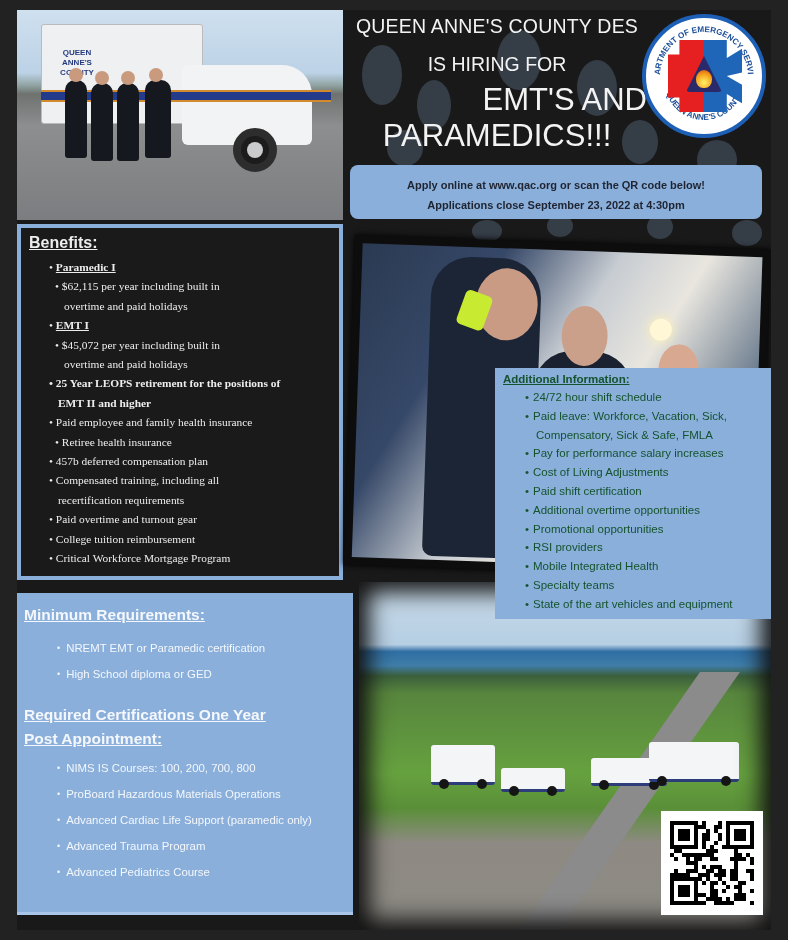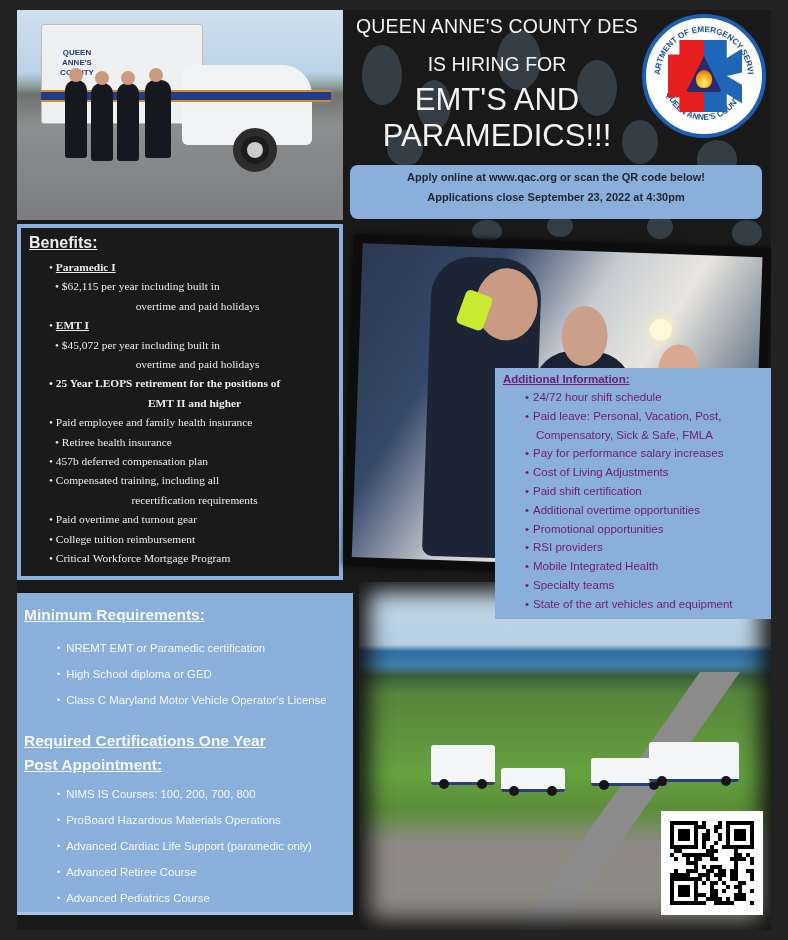--- a/index.html
+++ b/index.html
@@ -19,51 +19,51 @@
   .amb-wheel { position: absolute; width: 44px; height: 44px; border-radius: 50%; background: #1c1c1c; border: 8px solid #2d2d2d; }
   .amb-wheel::after { content: ""; position: absolute; inset: 6px; border-radius: 50%; background: #c9cbcd; }
   .person { position: absolute; width: 22px; height: 78px; background: #15181e; border-radius: 10px 10px 3px 3px; top: 70px; }
   .person::before { content: ""; position: absolute; left: 4px; top: -12px; width: 14px; height: 14px; border-radius: 50%; background: #c99a7e; }
   .amb-label { position: absolute; left: 30px; top: 38px; font-size: 8px; color: #253b7d; font-weight: bold; text-align: center; line-height: 10px; width: 60px; }
 
   
   .hdr { position: absolute; color: #f3f3f3; text-align: center; }
   .hdr-1 { left: 330px; top: 5px; width: 300px; font-size: 19.5px; letter-spacing: .2px; }
   .hdr-2 { left: 330px; top: 43px; width: 300px; font-size: 19.5px; }
-  .hdr-3 { left: 330px; top: 72px; width: 300px; font-size: 31px; }
+  .hdr-3 { left: 330px; top: 72px; width: 300px; font-size: 31px; text-align: right; }
   .hdr-4 { left: 330px; top: 108px; width: 300px; font-size: 31px; }
 
   
   .logo { position: absolute; left: 625px; top: 4px; width: 124px; height: 124px; border-radius: 50%; background: #fff; border: 4px solid #1d5fb5; }
   .logo-inner { position: absolute; left: 18px; top: 18px; width: 80px; height: 80px; }
   .logo-red { position: absolute; left: 4px; top: 4px; width: 38px; height: 72px; background: #e62020; clip-path: polygon(30% 0,100% 0,100% 100%,30% 100%,30% 80%,0 80%,0 20%,30% 20%); }
   .logo-blue { position: absolute; left: 40px; top: 4px; width: 38px; height: 72px; background: #1f66b8; clip-path: polygon(0 0,60% 0,60% 25%,100% 12%,100% 45%,60% 50%,100% 62%,100% 88%,60% 75%,60% 100%,0 100%); }
   .logo-tri { position: absolute; left: 22px; top: 20px; width: 36px; height: 36px; background: #2a2a6a; clip-path: polygon(50% 0,100% 100%,0 100%); border-radius: 4px; }
   .logo-flame { position: absolute; left: 32px; top: 34px; width: 16px; height: 18px; border-radius: 50% 50% 45% 45%; background: radial-gradient(circle at 50% 70%, #fff36a 0%, #f7a21b 55%, #d74d12 100%); }
   .logo-ring-text { position: absolute; inset: 0; }
 
   
   .apply { position: absolute; left: 333px; top: 155px; width: 412px; height: 54px; background: #8aafdb; border-radius: 8px; text-align: center; color: #1f2430; font-weight: bold; font-size: 11px; }
   .apply p { line-height: 20px; }
-  .apply p:first-child { margin-top: 2px; }
+  .apply p:first-child { margin-top: 10px; }
 
   
   .photo-medics { position: absolute; left: 338px; top: 225px; width: 416px; height: 330px; background: #0d0d0d; transform: rotate(2deg); transform-origin: top left; box-shadow: 0 0 6px #000; }
   .photo-medics-inner { position: absolute; left: 8px; top: 8px; right: 8px; bottom: 8px; overflow: hidden;
     background: linear-gradient(120deg, #2b3a52 0%, #364868 25%, #c7ccd2 45%, #e9e6df 60%, #6d7d8f 80%, #c8ccd0 100%); }
   .medic-1 { position: absolute; left: 70px; top: 10px; width: 110px; height: 300px; background: #1c2536; border-radius: 40px 40px 10px 10px; }
   .medic-1-head { position: absolute; left: 115px; top: 20px; width: 62px; height: 72px; border-radius: 50%; background: #c99a84; }
   .radio { position: absolute; left: 100px; top: 45px; width: 28px; height: 36px; background: #c8ea30; border-radius: 5px; transform: rotate(18deg); }
   .medic-2 { position: absolute; left: 175px; top: 100px; width: 100px; height: 200px; background: #1a2130; border-radius: 40px 40px 8px 8px; }
   .medic-2-head { position: absolute; left: 202px; top: 55px; width: 46px; height: 60px; border-radius: 50%; background: #cba08a; }
   .medic-3-head { position: absolute; left: 300px; top: 90px; width: 40px; height: 50px; border-radius: 50%; background: #d8a890; }
   .lamp { position: absolute; left: 290px; top: 65px; width: 22px; height: 22px; border-radius: 50%; background: #fff7d6; box-shadow: 0 0 12px #fff3b0; }
 
   
-  .addl { position: absolute; left: 478px; top: 358px; width: 276px; height: 251px; background: #8aafdb; color: #701a75; padding: 5px 8px; }
+  .addl { position: absolute; left: 478px; top: 358px; width: 276px; height: 251px; background: #8aafdb; color: #14532d; padding: 5px 8px; }
   .addl h3 { font-size: 11.5px; text-decoration: underline; font-weight: bold; margin-bottom: 3px; }
   .addl ul { list-style: none; margin-left: 22px; }
   .addl li { font-size: 11.5px; line-height: 18.8px; }
   .addl li .b { margin-right: 4px; }
   .addl li .cont { display: block; padding-left: 11px; }
 
   
   .photo-aerial { position: absolute; left: 342px; top: 572px; width: 412px; height: 348px; overflow: hidden;
     background: linear-gradient(180deg, #c9dbe9 0%, #b6cfe3 18%, #2f6ea3 20%, #3f7da8 24%, #3b5f3b 27%, #57853d 32%, #66a13f 55%, #5a8f38 65%, #8e8a83 75%, #8d8a84 100%); }
   .photo-aerial::after { content: ""; position: absolute; inset: 0; box-shadow: inset 0 0 22px 10px #111; }
@@ -76,21 +76,21 @@
   .qr-grid { display: grid; grid-template-columns: repeat(21, 4px); grid-template-rows: repeat(21, 4px); }
   .qr-grid span { width: 4px; height: 4px; }
   .qr-grid span.k { background: #000; }
 
   
   .benefits { position: absolute; left: 0; top: 214px; width: 326px; height: 356px; background: #1a1a1a; border: 4px solid #8aafdb; padding: 6px 8px; color: #ededed; }
   .benefits h2 { font-size: 16px; font-weight: bold; text-decoration: underline; margin-bottom: 6px; }
   .benefits ul { list-style: none; font-family: Liberation Serif, serif; }
   .benefits li { font-size: 11.4px; line-height: 19.4px; padding-left: 20px; }
   .benefits li.sub { padding-left: 26px; }
-  .benefits li .cont { display: block; padding-left: 9px; text-align: center; }
+  .benefits li .cont { display: block; padding-left: 9px; }
   .benefits li.strong { font-weight: bold; }
   .benefits li.u .t { text-decoration: underline; font-weight: bold; }
 
   
   .reqs { position: absolute; left: 0; top: 583px; width: 336px; height: 322px; background: #8aafdb; border-bottom: 3px solid #a9c6ea; color: #f4f7fb; padding: 10px 7px; }
   .reqs h2 { font-size: 15.5px; font-weight: bold; text-decoration: underline; line-height: 24px; }
   .reqs ul { list-style: none; margin: 8px 0 0 33px; }
   .reqs li { font-size: 11.4px; line-height: 26px; }
   .reqs li .b { margin-right: 6px; font-size: 9px; vertical-align: 1px; }
   .reqs .cert-title { margin-top: 16px; }
@@ -205,46 +205,45 @@
     <div class="veh" style="left:290px;top:160px;width:90px;height:40px;">
         <span class="veh-wheel" style="left:8px;"></span>
         <span class="veh-wheel" style="right:8px;"></span>
       </div>
   </div>
 
   <div class="addl">
     <h3>Additional Information:</h3>
     <ul>
       <li><span class="b">•</span><span>24/72 hour shift schedule</span></li>
-      <li><span class="b">•</span><span>Paid leave: Personal, Vacation, Post,</span><span class="cont">Compensatory, Sick &amp; Safe, FMLA</span></li>
+      <li><span class="b">•</span><span>Paid leave: Workforce, Vacation, Sick,</span><span class="cont">Compensatory, Sick &amp; Safe, FMLA</span></li>
       <li><span class="b">•</span><span>Pay for performance salary increases</span></li>
       <li><span class="b">•</span><span>Cost of Living Adjustments</span></li>
       <li><span class="b">•</span><span>Paid shift certification</span></li>
       <li><span class="b">•</span><span>Additional overtime opportunities</span></li>
       <li><span class="b">•</span><span>Promotional opportunities</span></li>
       <li><span class="b">•</span><span>RSI providers</span></li>
       <li><span class="b">•</span><span>Mobile Integrated Health</span></li>
       <li><span class="b">•</span><span>Specialty teams</span></li>
       <li><span class="b">•</span><span>State of the art vehicles and equipment</span></li>
     </ul>
   </div>
 
   <div class="reqs">
     <h2>Minimum Requirements:</h2>
     <ul>
       <li><span class="b">•</span><span>NREMT EMT or Paramedic certification</span></li>
       <li><span class="b">•</span><span>High School diploma or GED</span></li>
-      <li><span class="b">•</span><span>Class C Maryland Motor Vehicle Operator's License</span></li>
     </ul>
     <h2 class="cert-title"><span>Required Certifications One Year </span><br><span>Post Appointment:</span></h2>
     <ul class="certs">
       <li><span class="b">•</span><span>NIMS IS Courses: 100, 200, 700, 800</span></li>
       <li><span class="b">•</span><span>ProBoard Hazardous Materials Operations</span></li>
       <li><span class="b">•</span><span>Advanced Cardiac Life Support (paramedic only)</span></li>
-      <li><span class="b">•</span><span>Advanced Retiree Course</span></li>
+      <li><span class="b">•</span><span>Advanced Trauma Program</span></li>
       <li><span class="b">•</span><span>Advanced Pediatrics Course</span></li>
     </ul>
   </div>
 
   <div class="qr">
     <div class="qr-grid" id="qr-grid">
         <span class="k"></span>
         <span class="k"></span>
         <span class="k"></span>
         <span class="k"></span>

